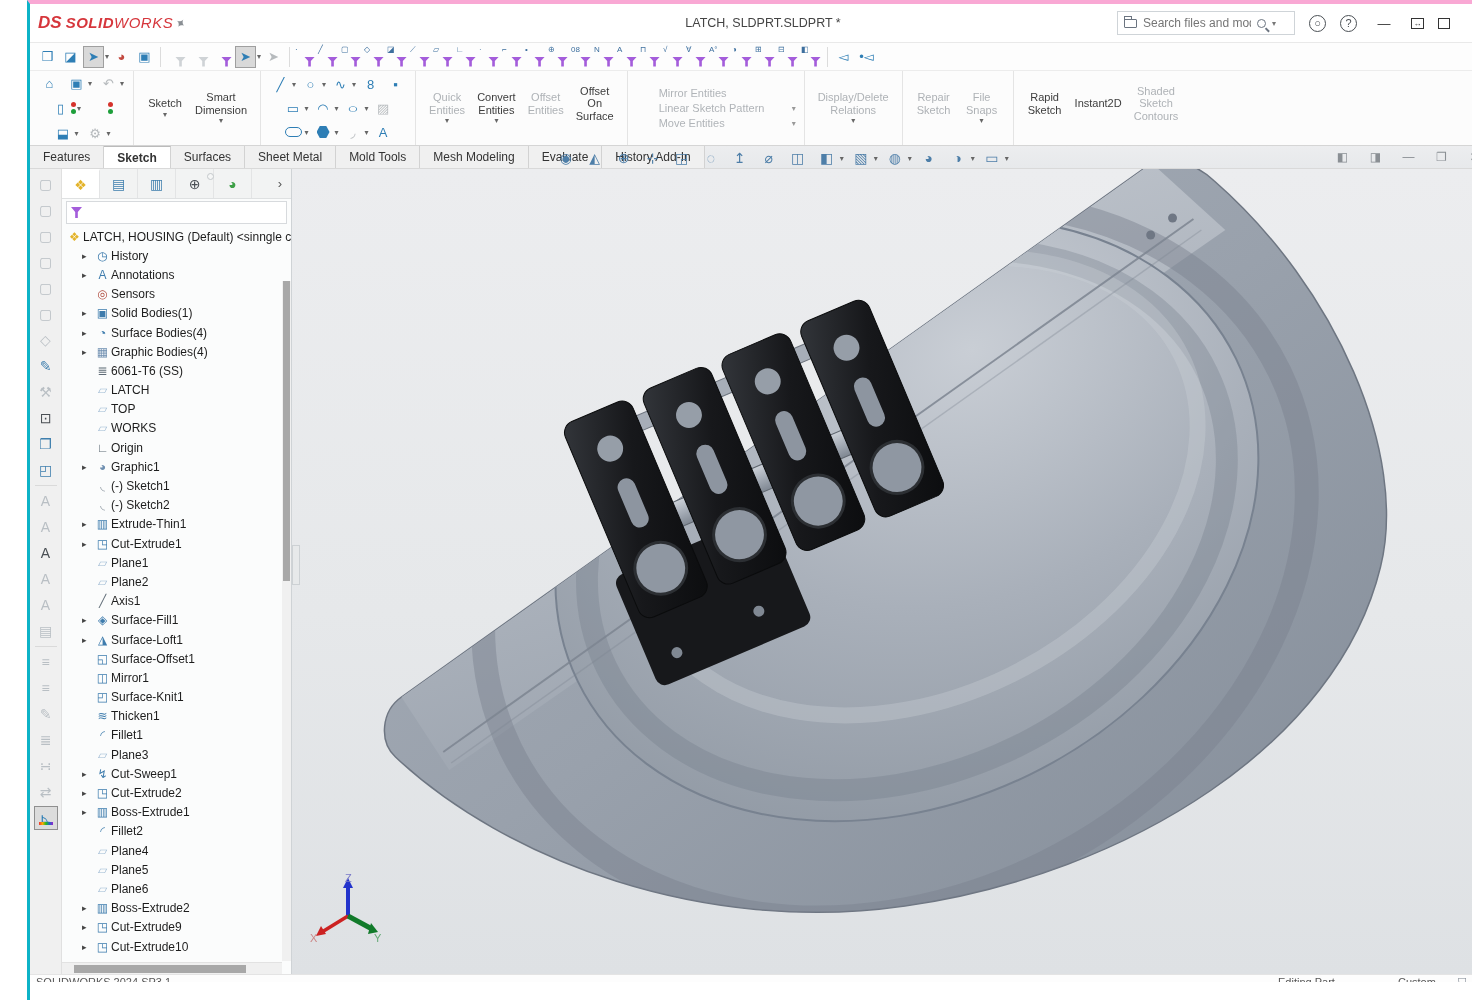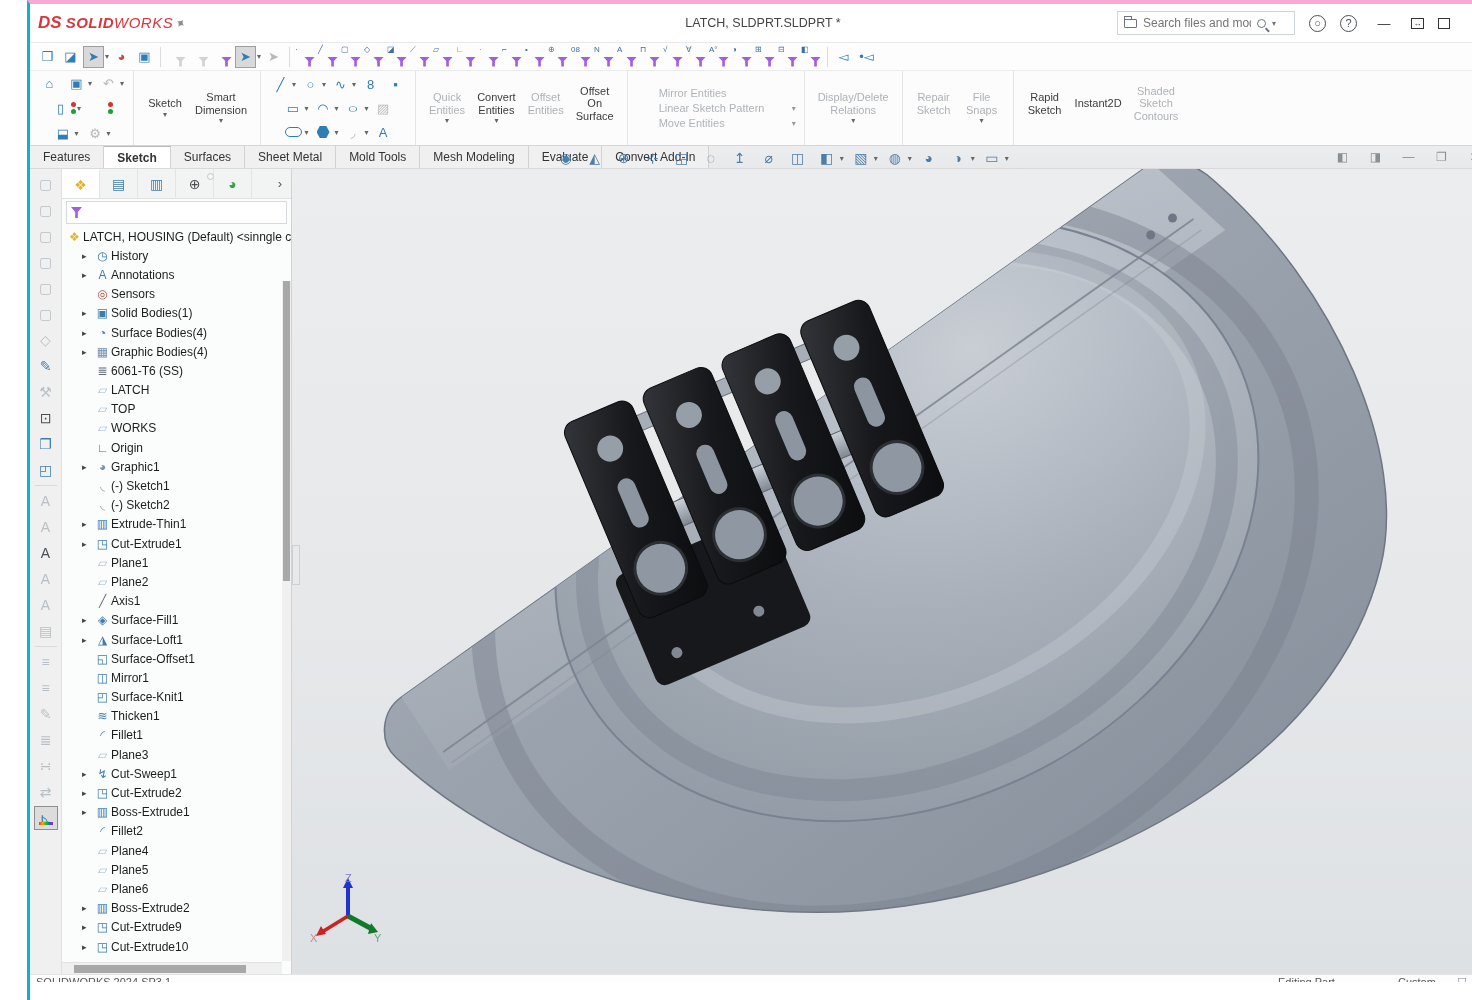--- a/index.html
+++ b/index.html
@@ -672,21 +672,21 @@
   <div class="cmdrow">
     <div class="cmdtabs">
 
     <span class="cmdtab">Features</span>
         <span class="cmdtab" data-state="active">Sketch</span>
         <span class="cmdtab">Surfaces</span>
         <span class="cmdtab">Sheet Metal</span>
         <span class="cmdtab">Mold Tools</span>
         <span class="cmdtab">Mesh Modeling</span>
         <span class="cmdtab">Evaluate</span>
-        <span class="cmdtab">Convert Add-In</span>
+        <span class="cmdtab">History Add-In</span>
       </div>
     <div class="cmd-right">
       <div class="docwin">
 
       <span class="qwrap">
             <span class="qicon" data-g="◧"></span>
           </span>
           <span class="qwrap">
             <span class="qicon" data-g="◨"></span>
           </span>

